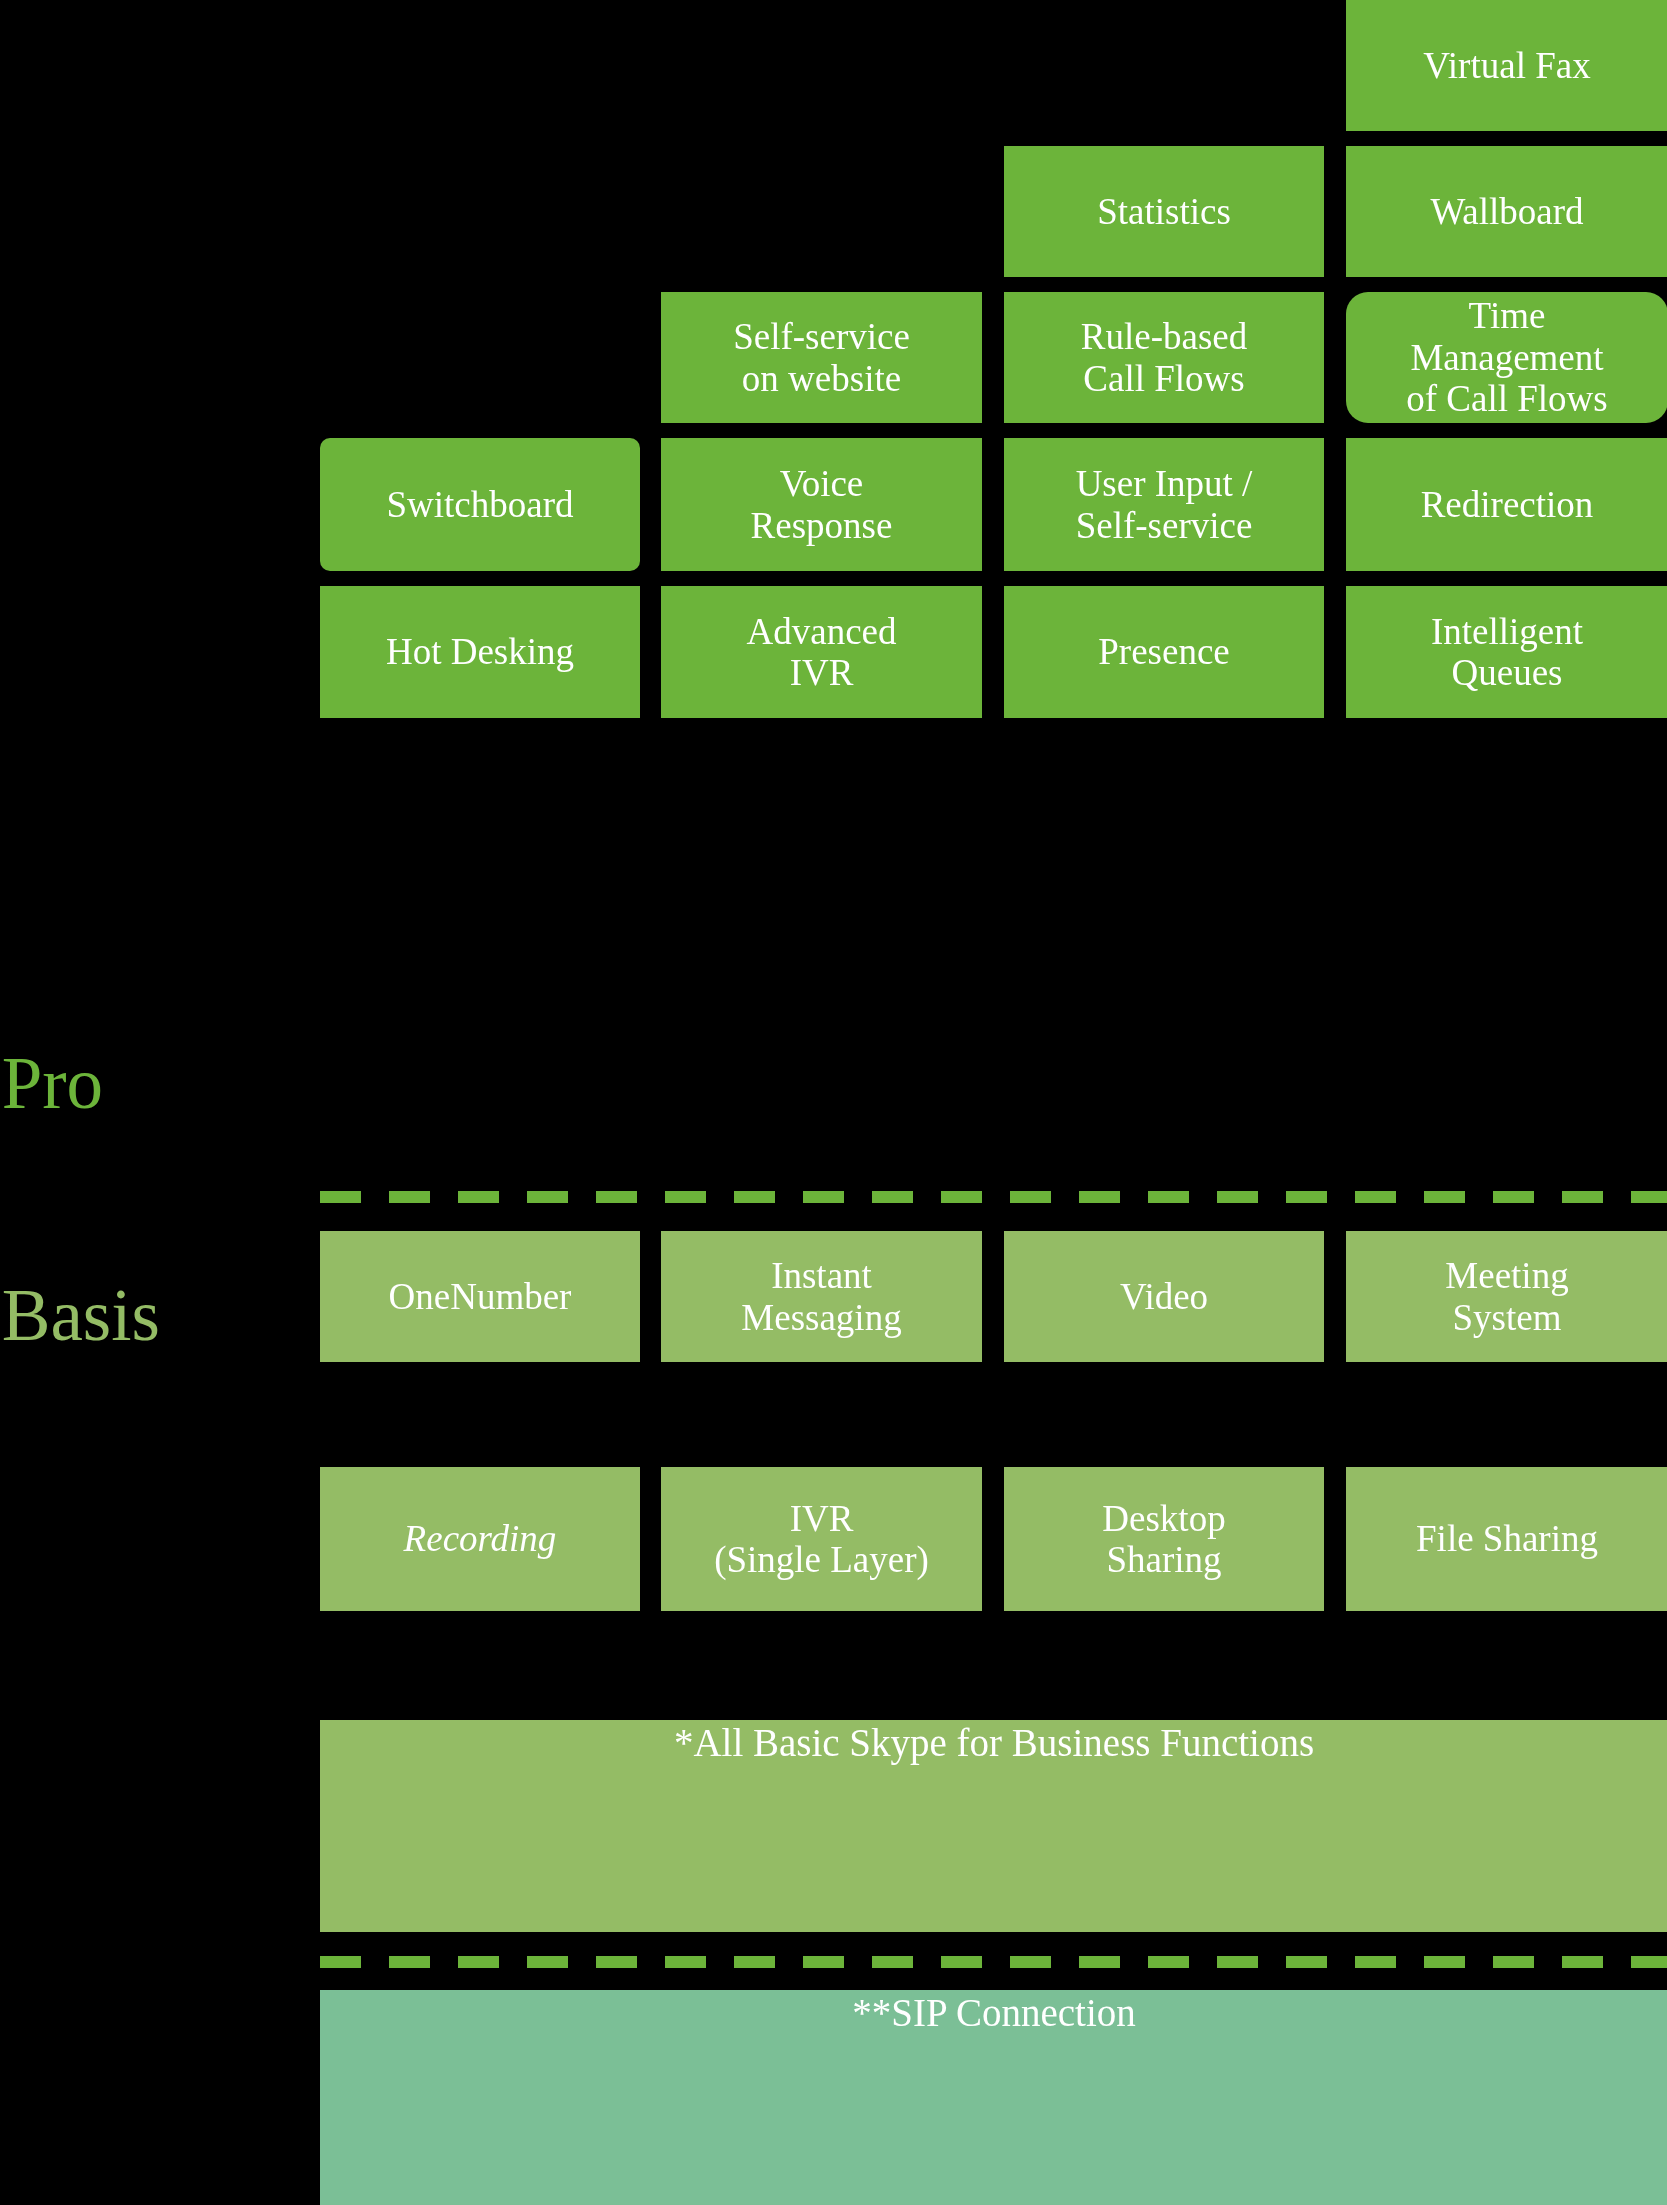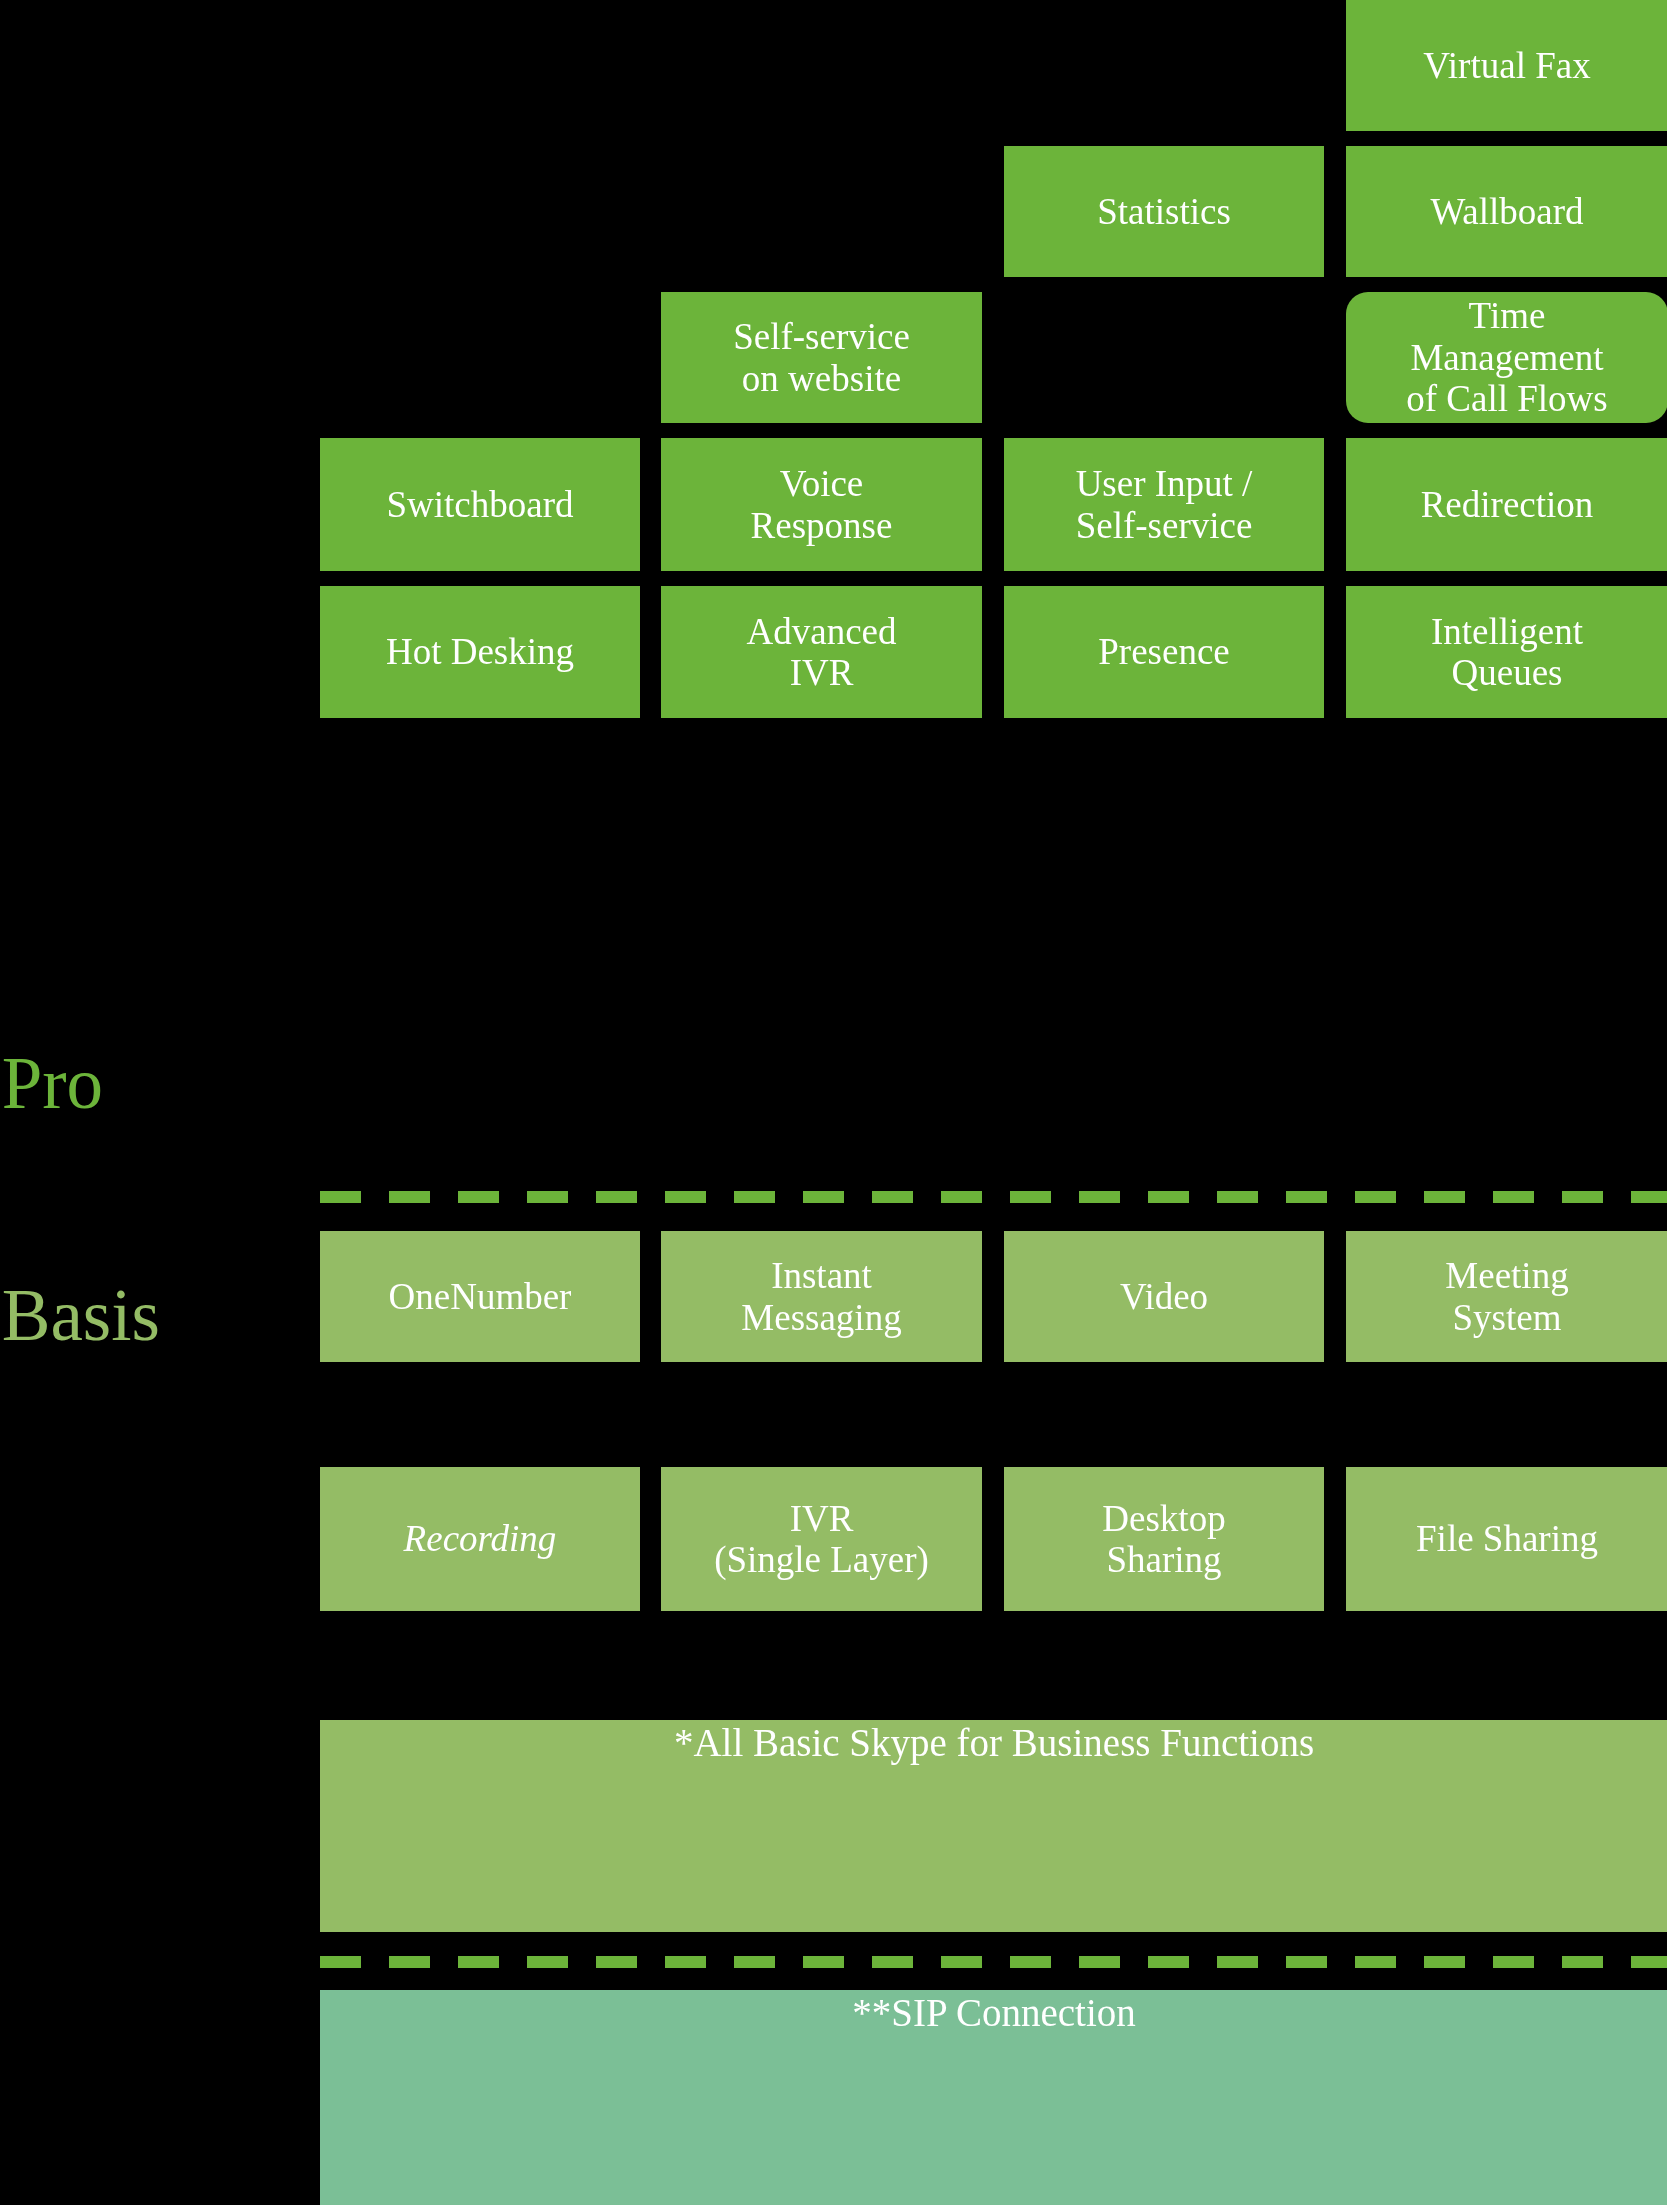--- a/index.html
+++ b/index.html
@@ -63,27 +63,31 @@
     <span class="txt">Statistics</span>
   </div>
   <div class="cell pro-cell" style="left:1346px; top:146px; width:322px; height:131px; background:#6cb43a;">
     <span class="txt">Wallboard</span>
   </div>
 
   <div class="cell pro-cell" style="left:661px; top:292px; width:321px; height:131px; background:#6cb43a;">
     <span class="txt">Self-service
 on website</span>
   </div>
+  <div class="cell pro-cell" style="left:1004px; top:292px; width:320px; height:131px; background:#6cb43a;">
+    <span class="txt">Rule-based
+Call Flows</span>
+  </div>
   <div class="cell pro-cell" style="left:1346px; top:292px; width:322px; height:131px; background:#6cb43a;border-radius:22px;">
     <span class="txt">Time
 Management
 of Call Flows</span>
   </div>
 
-  <div class="cell pro-cell" style="left:320px; top:438px; width:320px; height:133px; background:#6cb43a;">
+  <div class="cell pro-cell" style="left:320px; top:438px; width:320px; height:133px; background:#6cb43a;border-radius:10px;">
     <span class="txt">Switchboard</span>
   </div>
   <div class="cell pro-cell" style="left:661px; top:438px; width:321px; height:133px; background:#6cb43a;">
     <span class="txt">Voice
 Response</span>
   </div>
   <div class="cell pro-cell" style="left:1004px; top:438px; width:320px; height:133px; background:#6cb43a;">
     <span class="txt">User Input /
 Self-service</span>
   </div>

